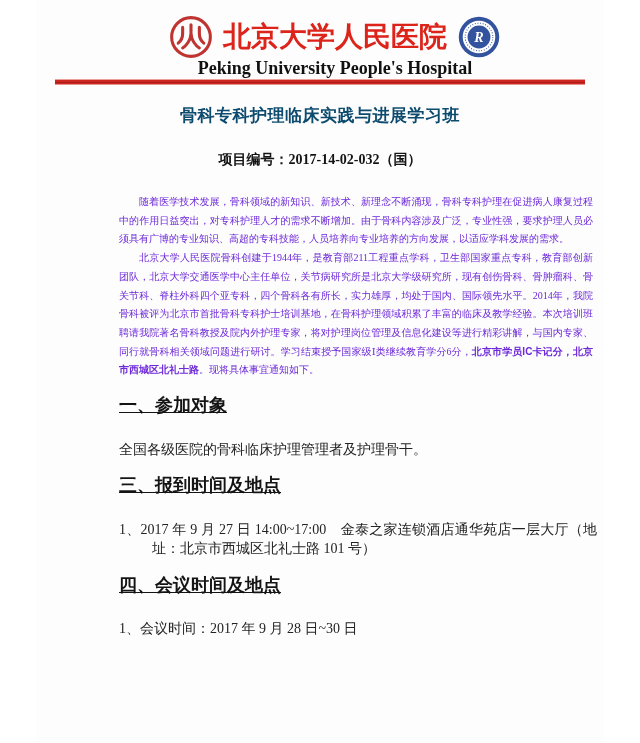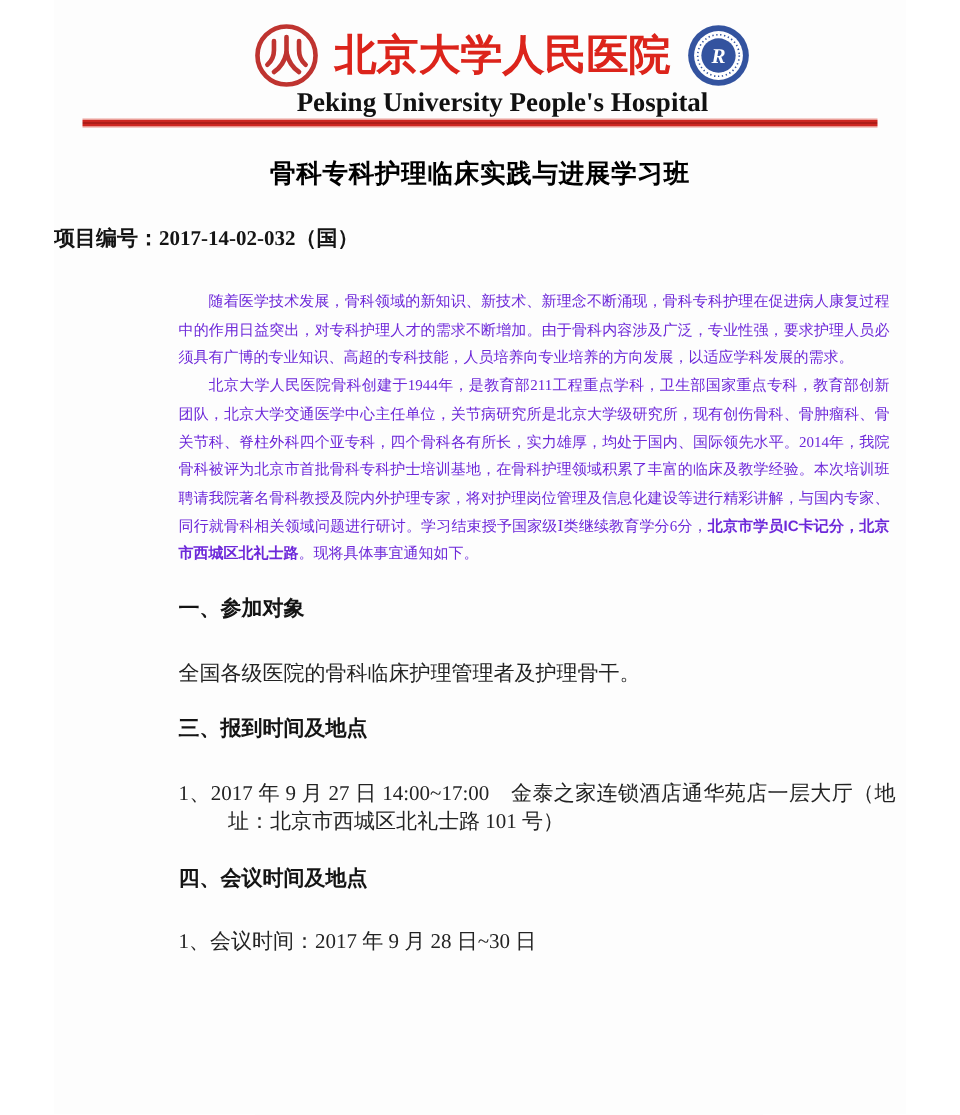--- a/index.html
+++ b/index.html
@@ -55,26 +55,26 @@
       #e8948e 88%, #e8948e 100%);
   }
   
   .doc-title {
     margin-top: 19px;
     text-align: center;
     font-family: "Liberation Sans", "DejaVu Sans", sans-serif;
     font-weight: 700;
     font-size: 17px;
     line-height: 24px;
-    color: #000000;
+    color: #0c4a6e;
     letter-spacing: 0.5px;
   }
   .proj-no {
     margin-top: 24px;
-    text-align: left;
+    text-align: center;
     font-weight: 700;
     font-size: 14px;
     line-height: 16px;
     color: #141414;
   }
   
   .body-text {
     width: 474px;
     margin: 25px 0 0 83px;
     font-size: 10px;
@@ -92,23 +92,24 @@
     width: 478px;
     margin: 16px 0 0 83px;
     font-size: 14px;
     color: #232323;
   }
   .sec { margin-top: 17px; }
   .sec:first-child { margin-top: 0; }
   .sec-heading {
     font-family: "Liberation Sans", "DejaVu Sans", sans-serif;
     font-weight: 700;
-    font-size: 14px;
+    font-size: 18px;
     line-height: 19.5px;
     color: #141414;
+    text-decoration: underline;
   }
   .sec-line { line-height: 19.5px; text-align: justify; margin-top: 24px; }
   .sec-line.hang { padding-left: 33px; text-indent: -33px; }
 </style>
 </head>
 <body>
 
 <div class="page">
 
   <div class="header">

